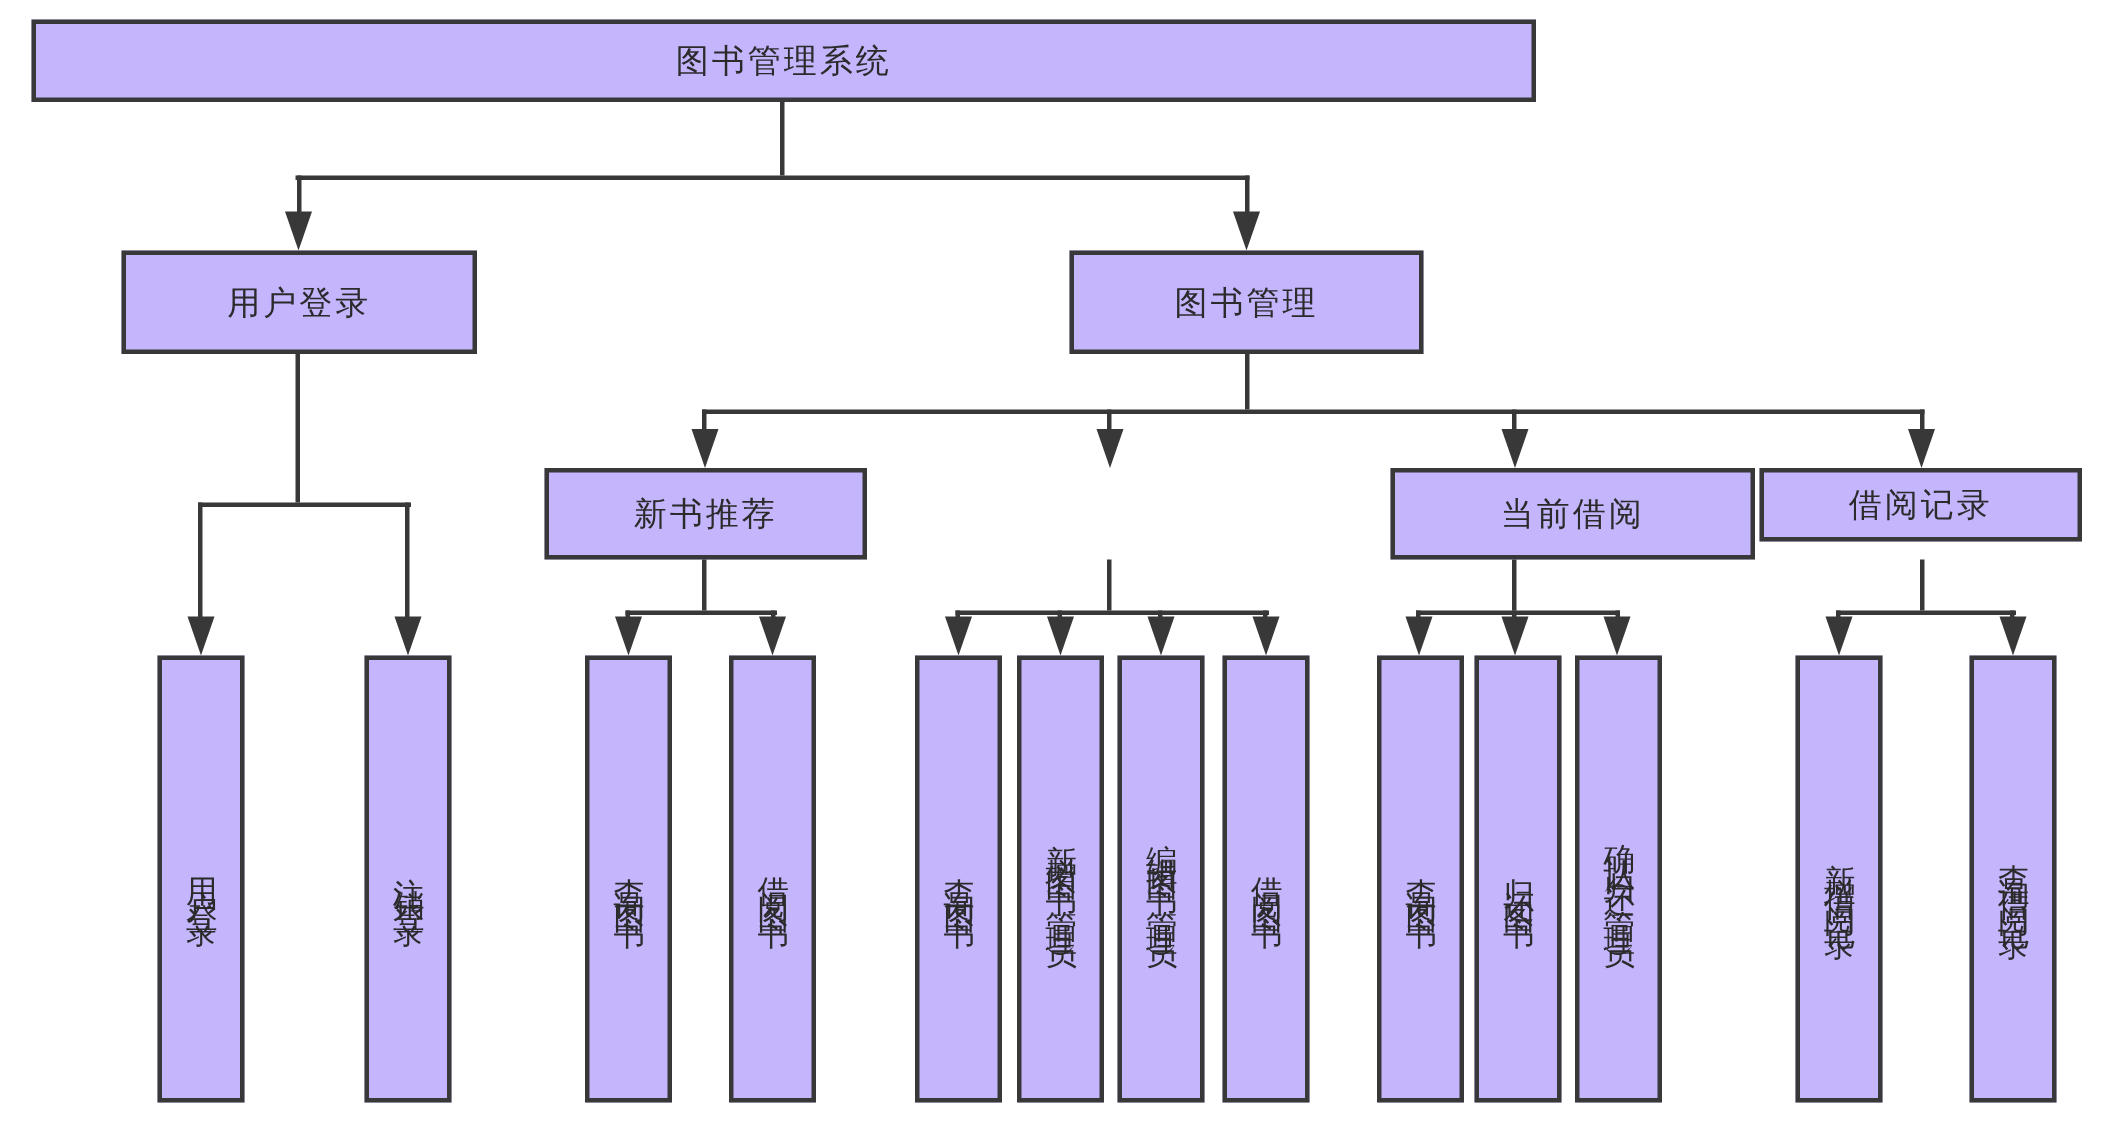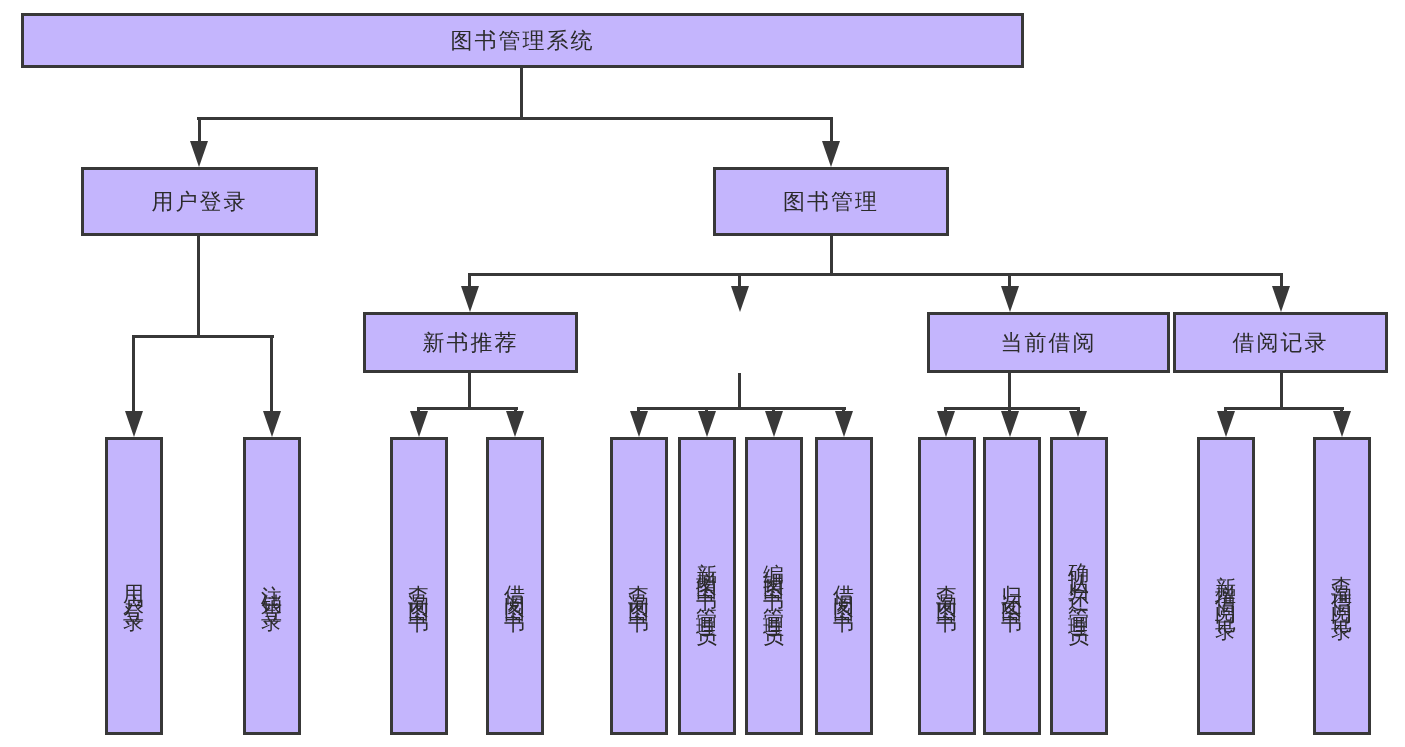--- a/index.html
+++ b/index.html
@@ -96,21 +96,21 @@
   <div class="arrowhead" style="left:731px;top:286px;"></div>
   <div class="arrowhead" style="left:1001px;top:286px;"></div>
   <div class="arrowhead" style="left:1272px;top:286px;"></div>
 
   <div class="node" style="left:363px;top:312px;width:215px;height:61px;">
     <span class="hlabel">新书推荐</span>
   </div>
   <div class="node" style="left:903px;top:312px;width:243px;height:61px;margin-left:24px;">
     <span class="hlabel">当前借阅</span>
   </div>
-  <div class="node" style="left:1173px;top:312px;width:215px;height:61px;">
+  <div class="node" style="left:1173px;top:312px;width:215px;height:49px;">
     <span class="hlabel">借阅记录</span>
   </div>
 
   <div class="line" style="left:468px;top:373px;width:3px;height:34px;"></div>
   <div class="line" style="left:417px;top:407px;width:101px;height:3px;"></div>
   <div class="line" style="left:417px;top:407px;width:3px;height:10px;"></div>
   <div class="line" style="left:514px;top:407px;width:3px;height:10px;"></div>
   <div class="arrowhead" style="left:410px;top:411px;"></div>
   <div class="arrowhead" style="left:506px;top:411px;"></div>
 

